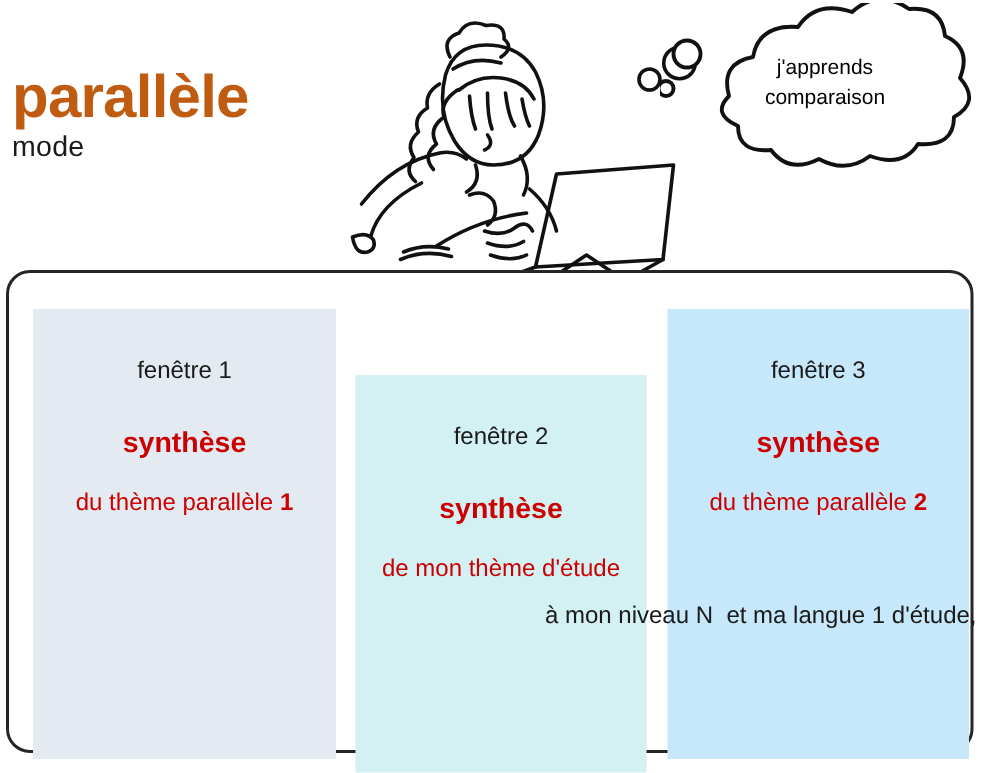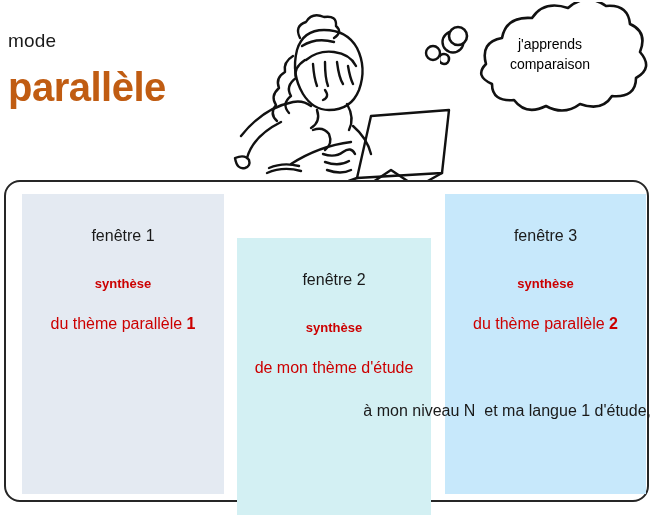--- a/index.html
+++ b/index.html
@@ -73,21 +73,21 @@
     height: 322px;
     box-sizing: border-box;
     border: 2.5px solid #262626;
     border-radius: 16px;
     background: #ffffff;
   }
 
   #columns {
     position: absolute;
     left: 0;
-    top: 0;
+    top: 12px;
     width: 645px;
     height: 322px;
   }
   .column {
     position: absolute;
     top: 12px;
     height: 300px;
   }
   #column-1 { left: 16px;  width: 202px; background: #e4eaf2; }
   #column-2 { left: 231px; width: 194px; background: #d3f0f3; }
@@ -96,21 +96,21 @@
   .column-inner {
     padding-top: 32px;
     text-align: center;
   }
   .window-label {
     font-size: 16px;
     line-height: 20px;
     color: #1a1a1a;
   }
   .synthesis-word {
-    font-size: 13px;
+    font-size: 19px;
     line-height: 23px;
     font-weight: bold;
     color: #cc0000;
     margin-top: 26px;
   }
   .synthesis-desc {
     font-size: 16px;
     line-height: 22px;
     color: #cc0000;
     margin-top: 18px;
@@ -128,22 +128,22 @@
     font-size: 16px;
     line-height: 31px;
     color: #1a1a1a;
   }
   #footer-text div { white-space: pre; }
 </style>
 </head>
 <body>
 
 <div id="header-block">
+  <div id="mode-value" style="color: rgb(192, 92, 18);">parallèle</div>
   <div id="mode-label">mode</div>
-  <div id="mode-value" style="color: rgb(192, 92, 18);">parallèle</div>
 </div>
 
 <div id="illustration">
   <svg viewBox="0 0 265 190" width="265" height="190" fill="none" stroke="#111111" stroke-width="2.4" stroke-linecap="round" stroke-linejoin="round">
 
     <path d="M95 40 q-6 -12 6 -16 q6 -10 18 -5 q13 -2 12 9 q7 6 -2 12"></path>
     <path d="M97 48 q14 -9 32 -4"></path>
 
     <path d="M92 52 q-6 24 6 44 q10 16 26 16 q22 0 30 -20 q8 -22 -2 -42 q-10 -18 -33 -18 q-21 0 -27 20z"></path>
 

